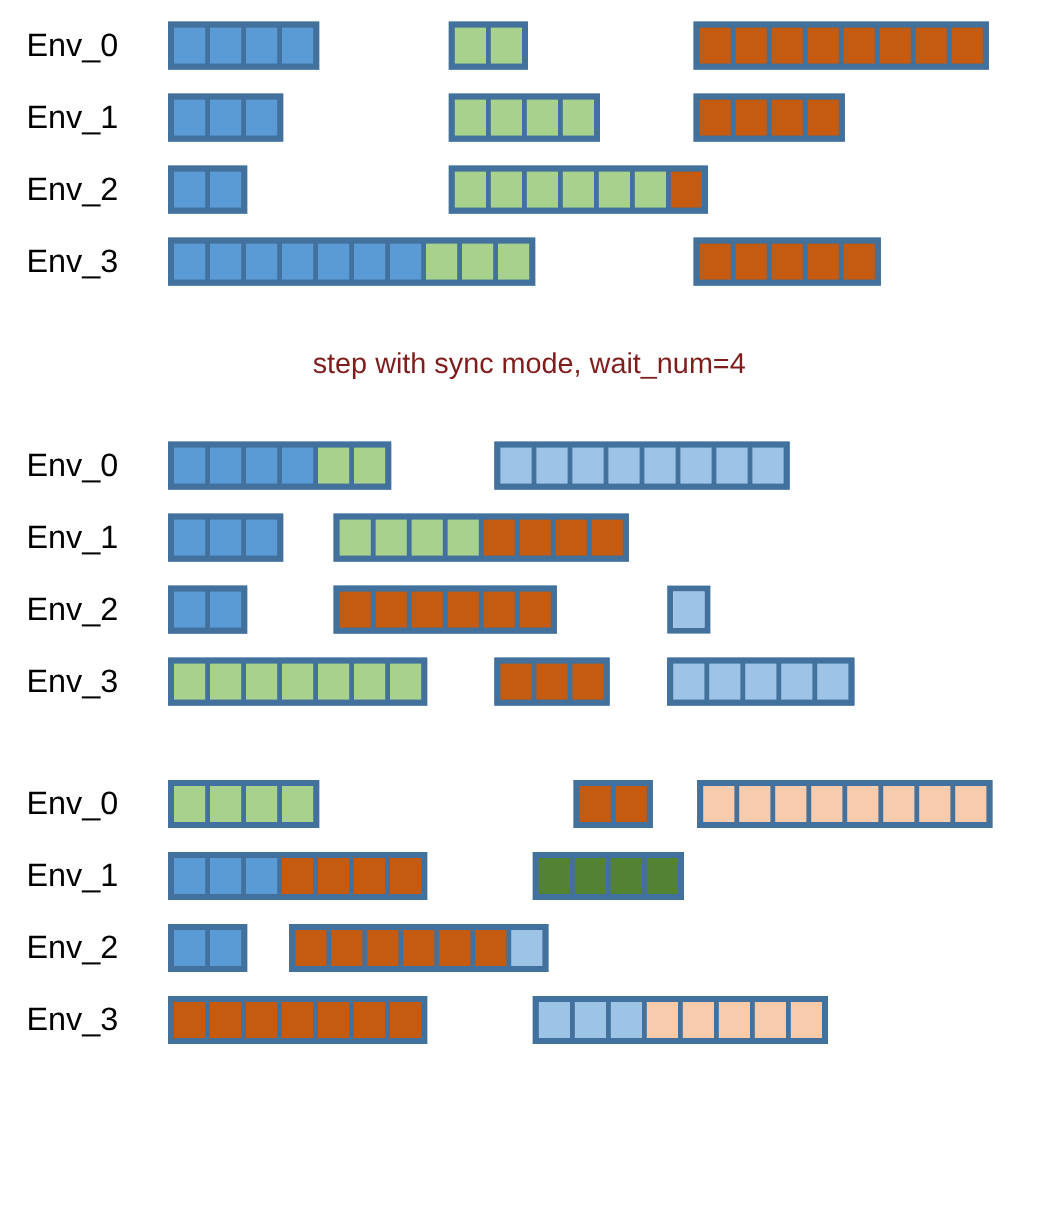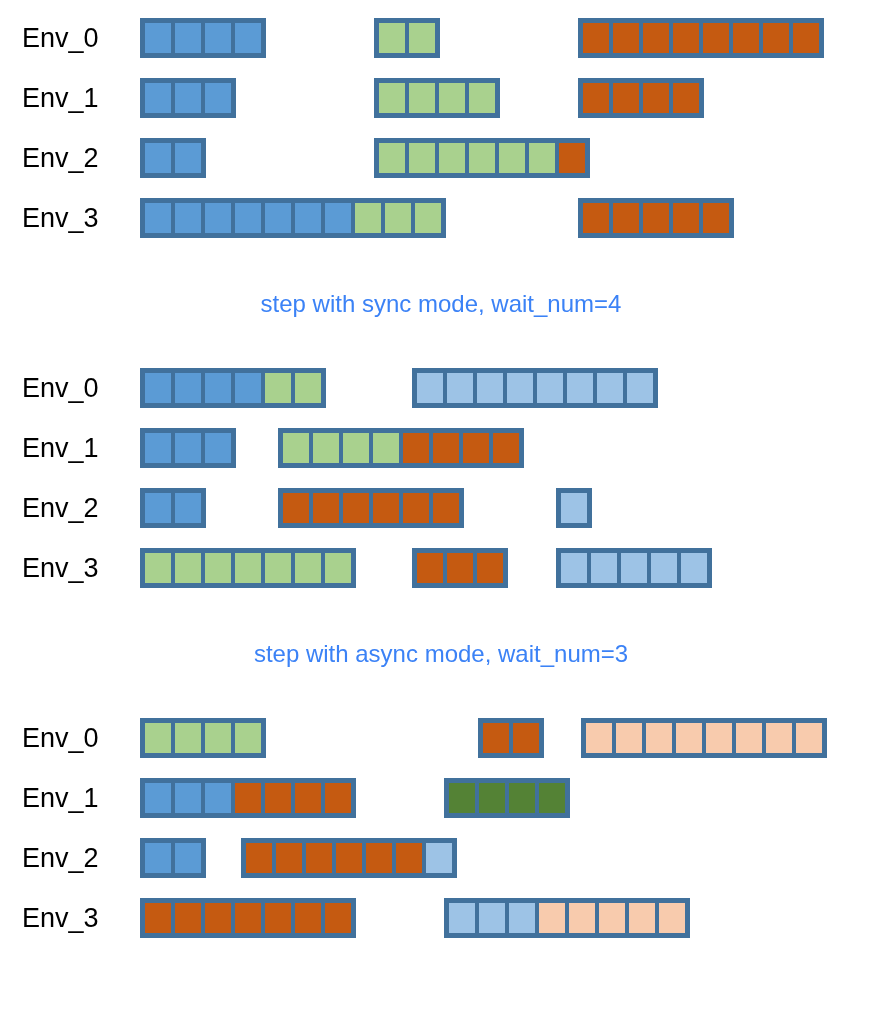--- a/index.html
+++ b/index.html
@@ -70,21 +70,21 @@
   .c-lightblue   { background: #9DC3E6; }
   .c-green       { background: #A9D18E; }
   .c-darkgreen   { background: #548235; }
   .c-orange      { background: #C55A11; }
   .c-lightorange { background: #F8CBAD; }
 
   .caption {
     text-align: center;
     font-size: 24px;
     line-height: 1;
-    color: #3b82f6;
+    color: #7f1d1d;
     width: 882px;
   }
 
   .cap1 { padding-top: 44px; padding-bottom: 0; }
   .cap2 { padding-top: 44px; padding-bottom: 0; }
   .cap3 { padding-top: 46px; padding-bottom: 0; }
 
   .panel-gap { height: 42px; }
   .panel-top1 { padding-top: 8px; }
 </style>
@@ -268,21 +268,20 @@
           </div>
           <div class="block" style="left: 556px;">
             <div class="cell c-lightblue"></div>
             <div class="cell c-lightblue"></div>
             <div class="cell c-lightblue"></div>
             <div class="cell c-lightblue"></div>
             <div class="cell c-lightblue"></div>
           </div>
         </div>
       </div>
-      <div class="caption cap2">step with async mode, wait_num=3</div>
     </div>
     <div class="panel-gap"></div>
     <div class="panel">
       <div class="row">
         <div class="row-label">Env_0</div>
         <div class="track">
           <div class="block" style="left: 140px;">
             <div class="cell c-green"></div>
             <div class="cell c-green"></div>
             <div class="cell c-green"></div>

